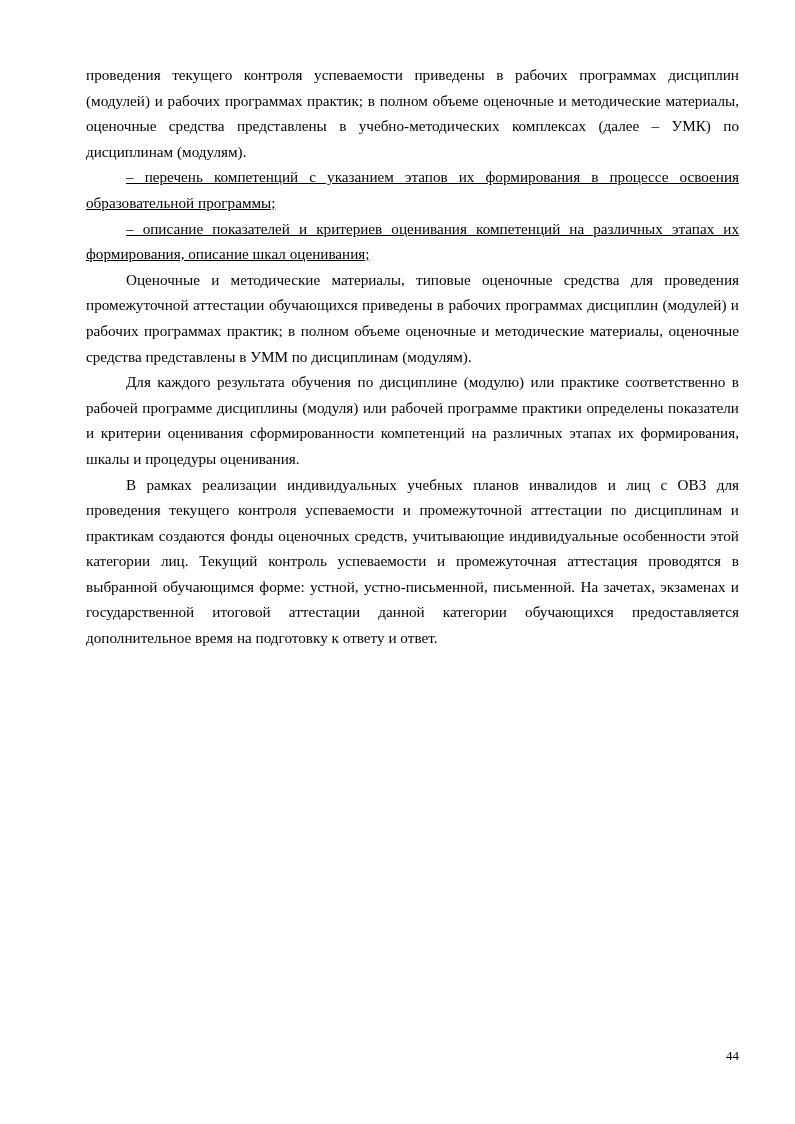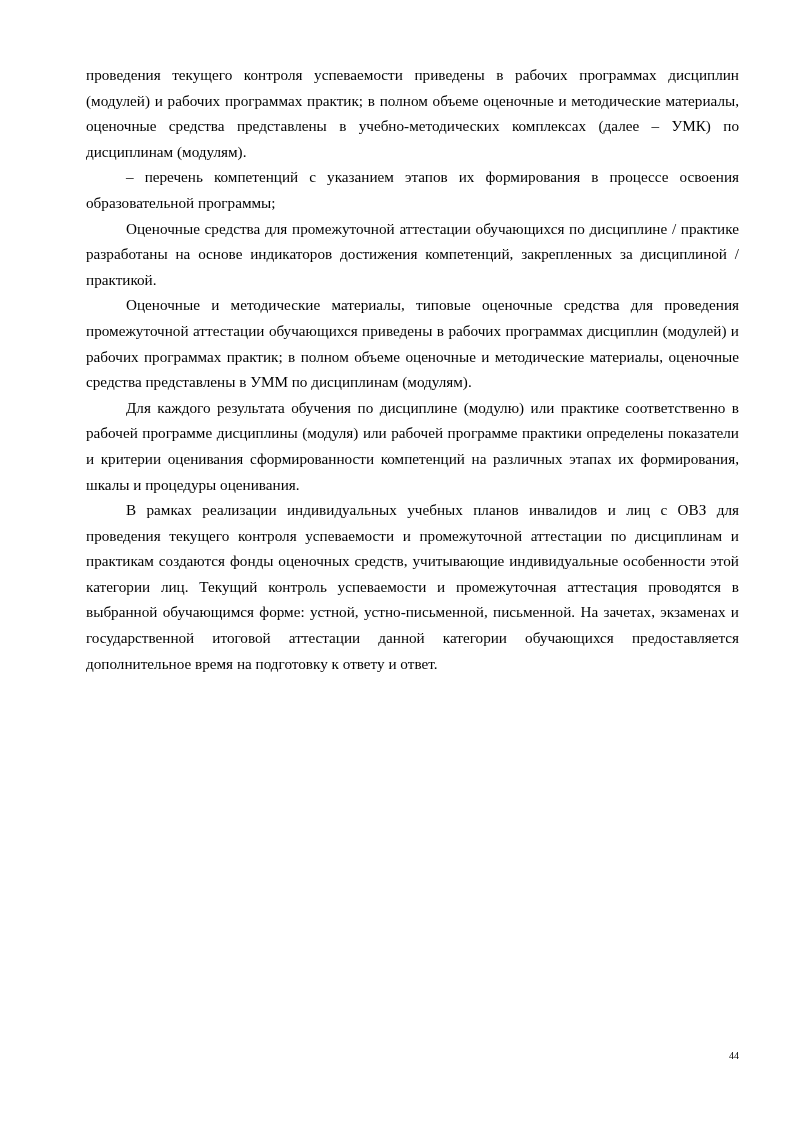--- a/index.html
+++ b/index.html
@@ -33,35 +33,36 @@
     text-indent: 40px;
     text-align: justify;
     text-justify: inter-word;
     hyphens: none;
   }
   .para.noindent {
     text-indent: 0;
   }
   .para.dash {
     text-indent: 40px;
+    text-decoration: underline;
   }
   .page-number {
     position: absolute;
     right: 56px;
     bottom: 58px;
-    font-size: 10px;
+    font-size: 13px;
     line-height: 20px;
   }
 </style>
 </head>
 <body>
 
 <div class="page">
   <div class="body-text">
     <p class="para noindent">проведения текущего контроля успеваемости приведены в рабочих программах дисциплин (модулей) и рабочих программах практик; в полном объеме оценочные и методические материалы, оценочные средства представлены в учебно-методических комплексах (далее – УМК) по дисциплинам (модулям).</p>
     <p class="para dash">– перечень компетенций с указанием этапов их формирования в процессе освоения образовательной программы;</p>
-    <p class="para">Оценочные средства для промежуточной аттестации обучающихся по дисциплине / практике разработаны на основе индикаторов достижения компетенций, закрепленных за дисциплиной / практикой.</p>
+    <p class="para dash">– описание показателей и критериев оценивания компетенций на различных этапах их формирования, описание шкал оценивания;</p>
     <p class="para">Оценочные и методические материалы, типовые оценочные средства для проведения промежуточной аттестации обучающихся приведены в рабочих программах дисциплин (модулей) и рабочих программах практик; в полном объеме оценочные и методические материалы, оценочные средства представлены в УММ по дисциплинам (модулям).</p>
     <p class="para">Для каждого результата обучения по дисциплине (модулю) или практике соответственно в рабочей программе дисциплины (модуля) или рабочей программе практики определены показатели и критерии оценивания сформированности компетенций на различных этапах их формирования, шкалы и процедуры оценивания.</p>
     <p class="para">В рамках реализации индивидуальных учебных планов инвалидов и лиц с ОВЗ для проведения текущего контроля успеваемости и промежуточной аттестации по дисциплинам и практикам создаются фонды оценочных средств, учитывающие индивидуальные особенности этой категории лиц. Текущий контроль успеваемости и промежуточная аттестация проводятся в выбранной обучающимся форме: устной, устно-письменной, письменной. На зачетах, экзаменах и государственной итоговой аттестации данной категории обучающихся предоставляется дополнительное время на подготовку к ответу и ответ.</p>
   </div>
   <div class="page-number">44</div>
 </div>
 
 </body></html>

